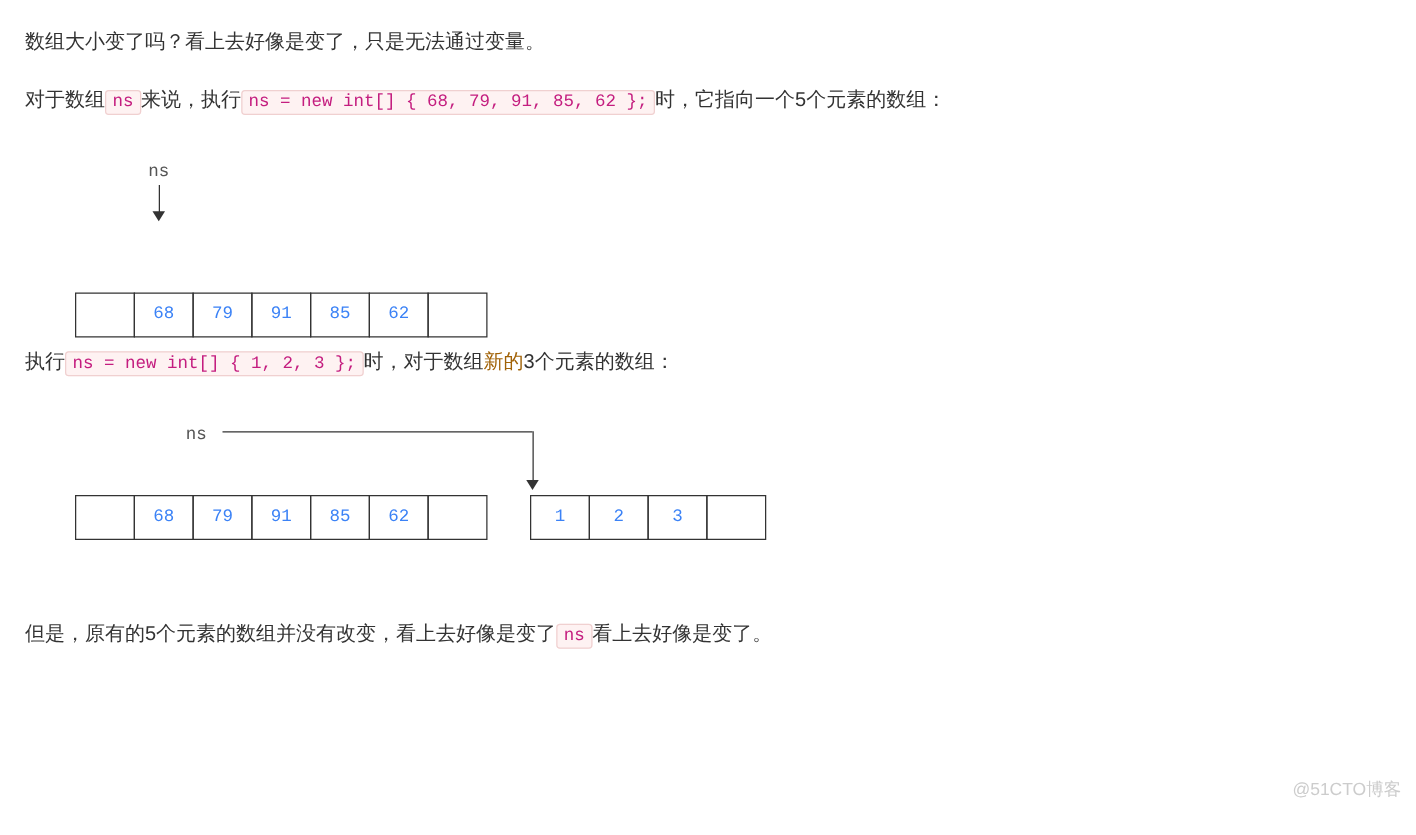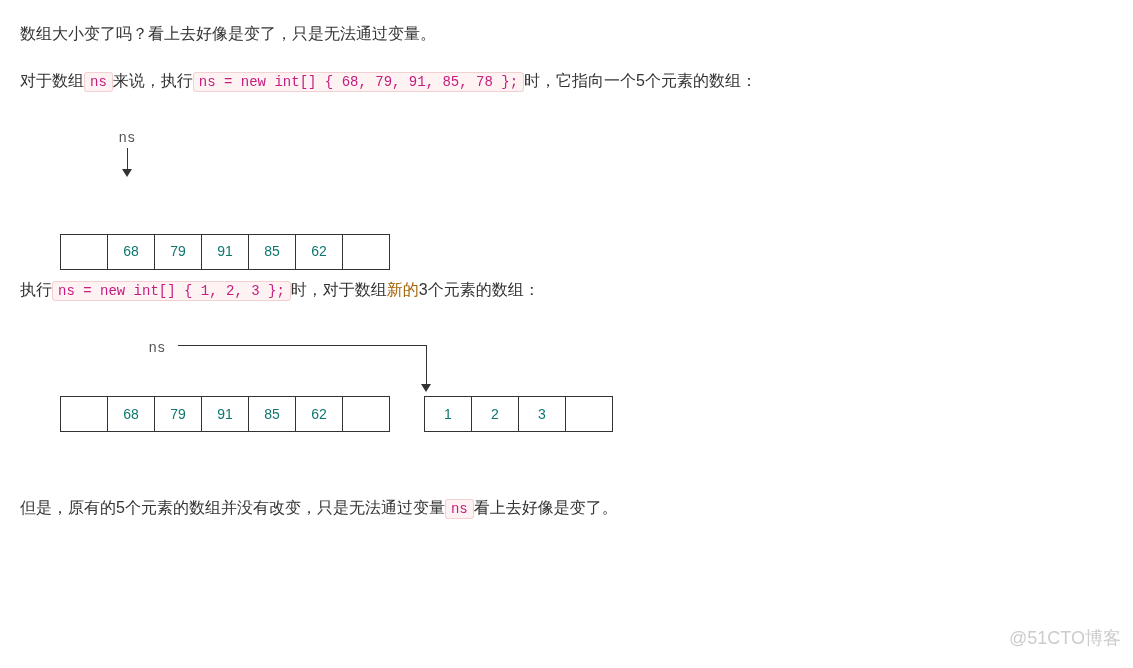--- a/index.html
+++ b/index.html
@@ -55,51 +55,51 @@
   }
   .cell {
     width: 46px;
     height: 34px;
     border: 1px solid #333;
     margin-left: -1px;
     display: flex;
     align-items: center;
     justify-content: center;
     font-size: 14px;
-    font-family: Liberation Sans, sans-serif;
-    color: #0f766e;
+    font-family: Liberation Mono, monospace;
+    color: #3b82f6;
   }
   .cell:first-child { margin-left: 0; }
   .gap { border: none; width: 36px; }
   
   .hline {
     position: absolute;
     height: 1px;
     background: #333;
   }
   .vline {
     position: absolute;
     width: 1px;
     background: #333;
   }
   .watermark {
     position: fixed;
     right: 12px;
-    bottom: 14px;
+    bottom: 24px;
     color: #ccc;
-    font-size: 18px;
+    font-size: 14px;
   }
 </style>
 </head>
 <body>
 
 <p>数组大小变了吗？看上去好像是变了，只是无法通过变量。</p>
 
 <p>
-  <span>对于数组</span><code>ns</code><span>来说，执行</span><code>ns = new int[] { 68, 79, 91, 85, 78 };</code><span>时，它指向一个5个元素的数组：</span>
+  <span>对于数组</span><code>ns</code><span>来说，执行</span><code>ns = new int[] { 68, 79, 91, 85, 62 };</code><span>时，它指向一个5个元素的数组：</span>
 </p>
 
 <div class="diagram" style="position:relative; height:110px; margin-left:30px;">
   <div class="ptr-label" style="left:62px; width:30px;">ns</div>
   <div class="ptr-stem1" style="left:77px;"></div>
   <div class="arrowhead" style="left:72px; top:43px;"></div>
   <div class="cells" style="position:absolute; left:10px; top:56px;">
     <div class="cell"></div>
     <div class="cell">68</div>
     <div class="cell">79</div>
@@ -129,16 +129,16 @@
     <div class="cell"></div>
     <div class="cell gap"></div>
     <div class="cell">1</div>
     <div class="cell">2</div>
     <div class="cell">3</div>
     <div class="cell"></div>
   </div>
 </div>
 
 <p>
-  <span>但是，原有的5个元素的数组并没有改变，只是无法通过变量</span><code>ns</code><span>看上去好像是变了。</span>
+  <span>但是，原有的5个元素的数组并没有改变，看上去好像是变了</span><code>ns</code><span>看上去好像是变了。</span>
 </p>
 
 <div class="watermark">@51CTO博客</div>
 
 </body></html>

